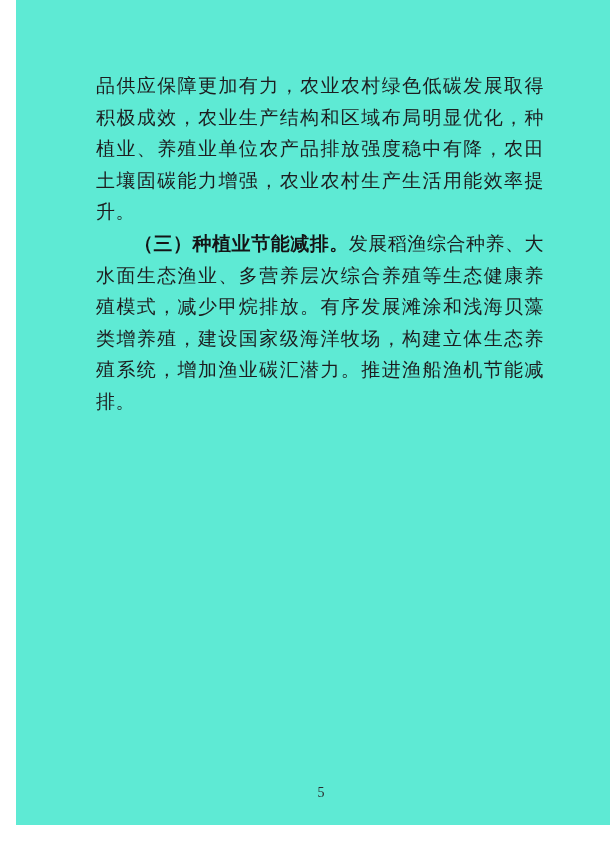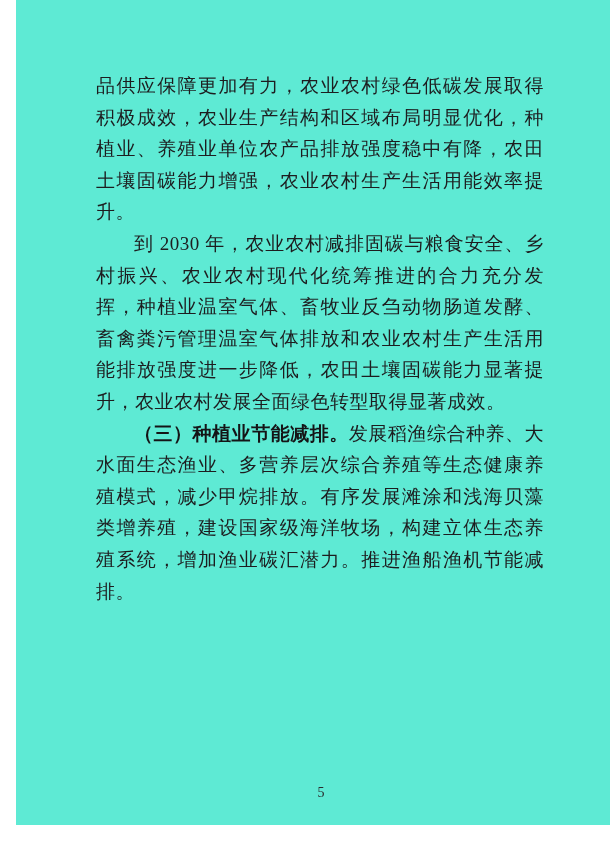--- a/index.html
+++ b/index.html
@@ -63,21 +63,20 @@
   }
 </style>
 </head>
 <body>
 
 <div class="page">
   <div class="content">
 
     <p class="body-para">品供应保障更加有力，农业农村绿色低碳发展取得积极成效，农业生产结构和区域布局明显优化，种植业、养殖业单位农产品排放强度稳中有降，农田土壤固碳能力增强，农业农村生产生活用能效率提升。</p>
 
-    <p class="body-para indent">到 2030 年，农业农村减排固碳与粮食安全、乡村振兴、农业农村现代化统筹推进的合力充分发挥，种植业温室气体、畜牧业反刍动物肠道发酵、畜禽粪污管理温室气体排放和农业农村生产生活用能排放强度进一步降低，农田土壤固碳能力显著提升，农业农村发展全面绿色转型取得显著成效。</p>
 
 
 
 
     <p class="body-para indent"><span class="task-label">（三）种植业节能减排。</span><span>发展稻渔综合种养、大水面生态渔业、多营养层次综合养殖等生态健康养殖模式，减少甲烷排放。有序发展滩涂和浅海贝藻类增养殖，建设国家级海洋牧场，构建立体生态养殖系统，增加渔业碳汇潜力。推进渔船渔机节能减排。</span></p>
 
   </div>
 
   <div class="page-number">5</div>
 </div>

